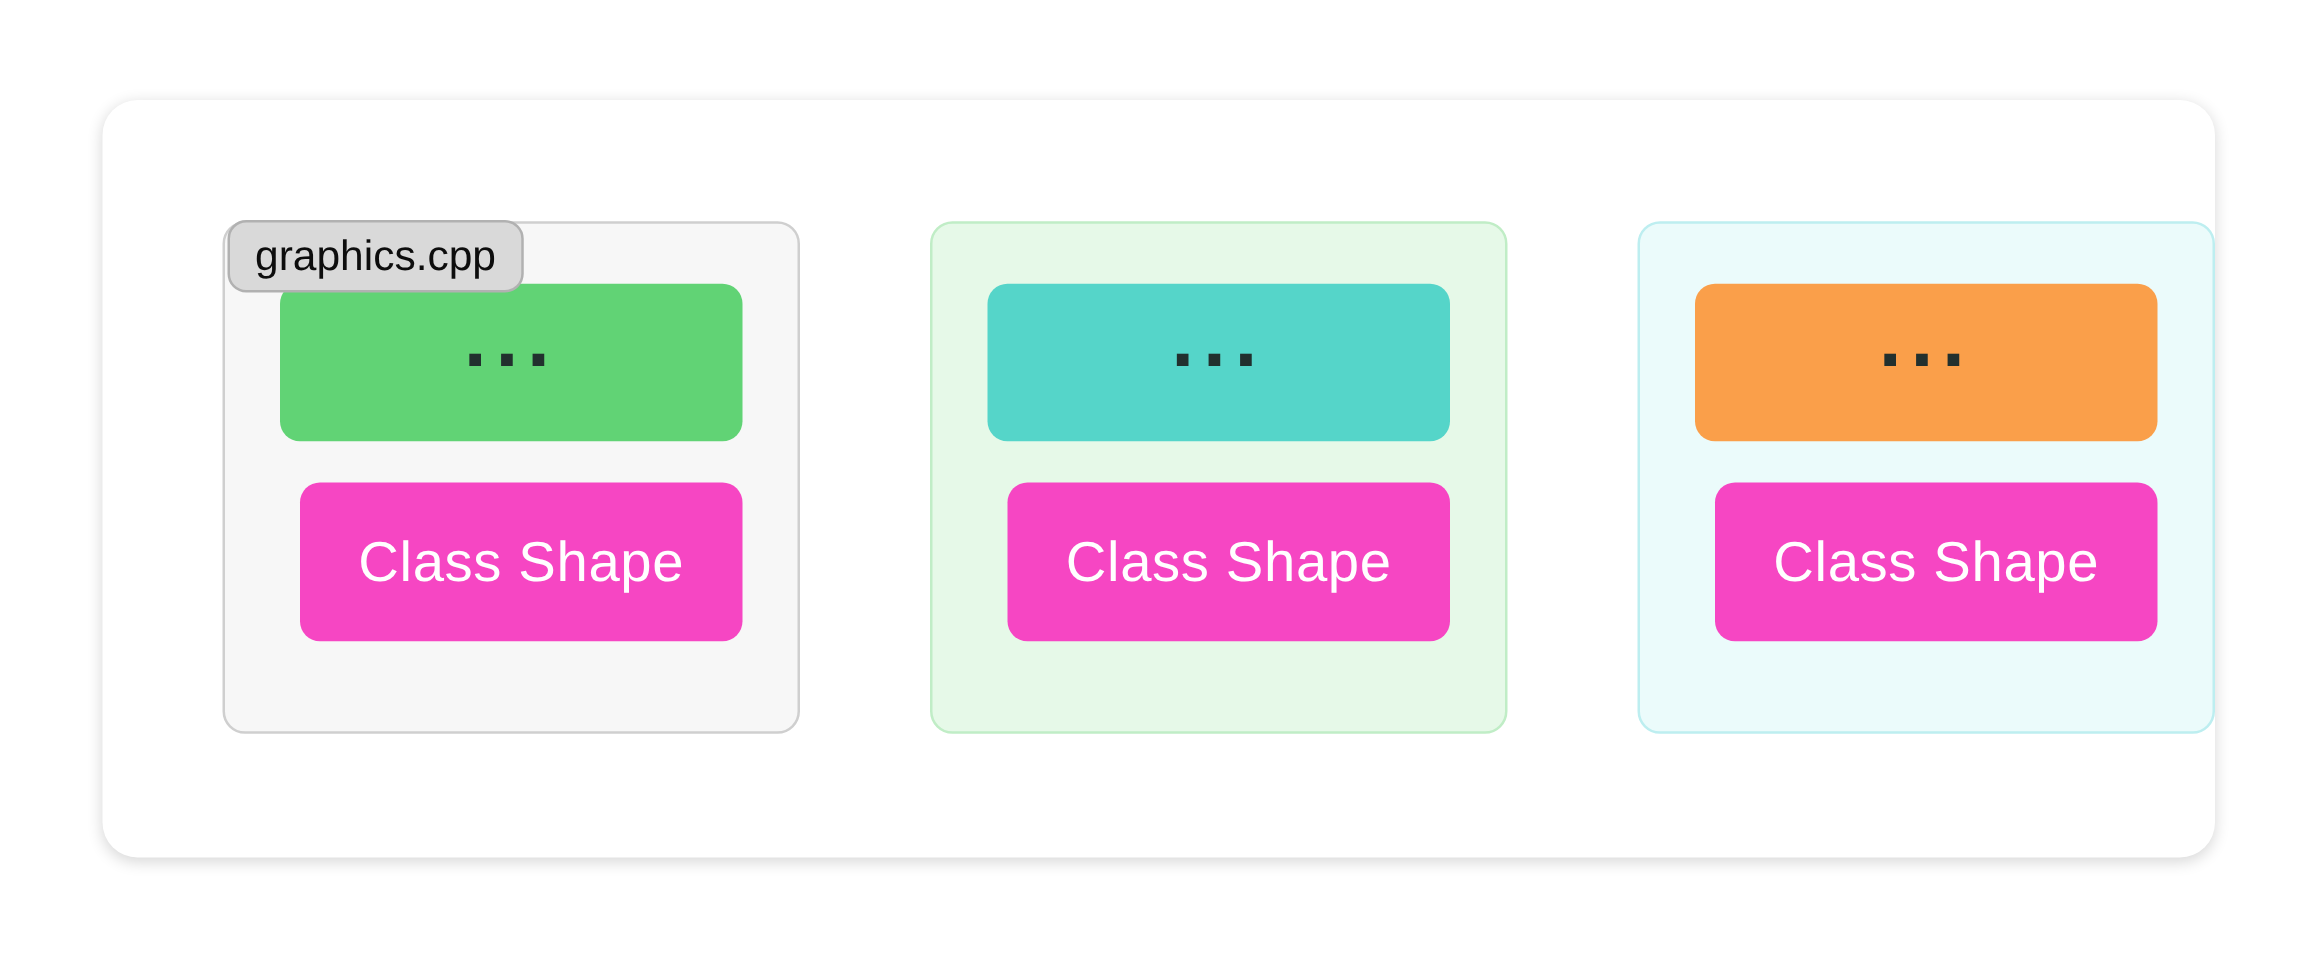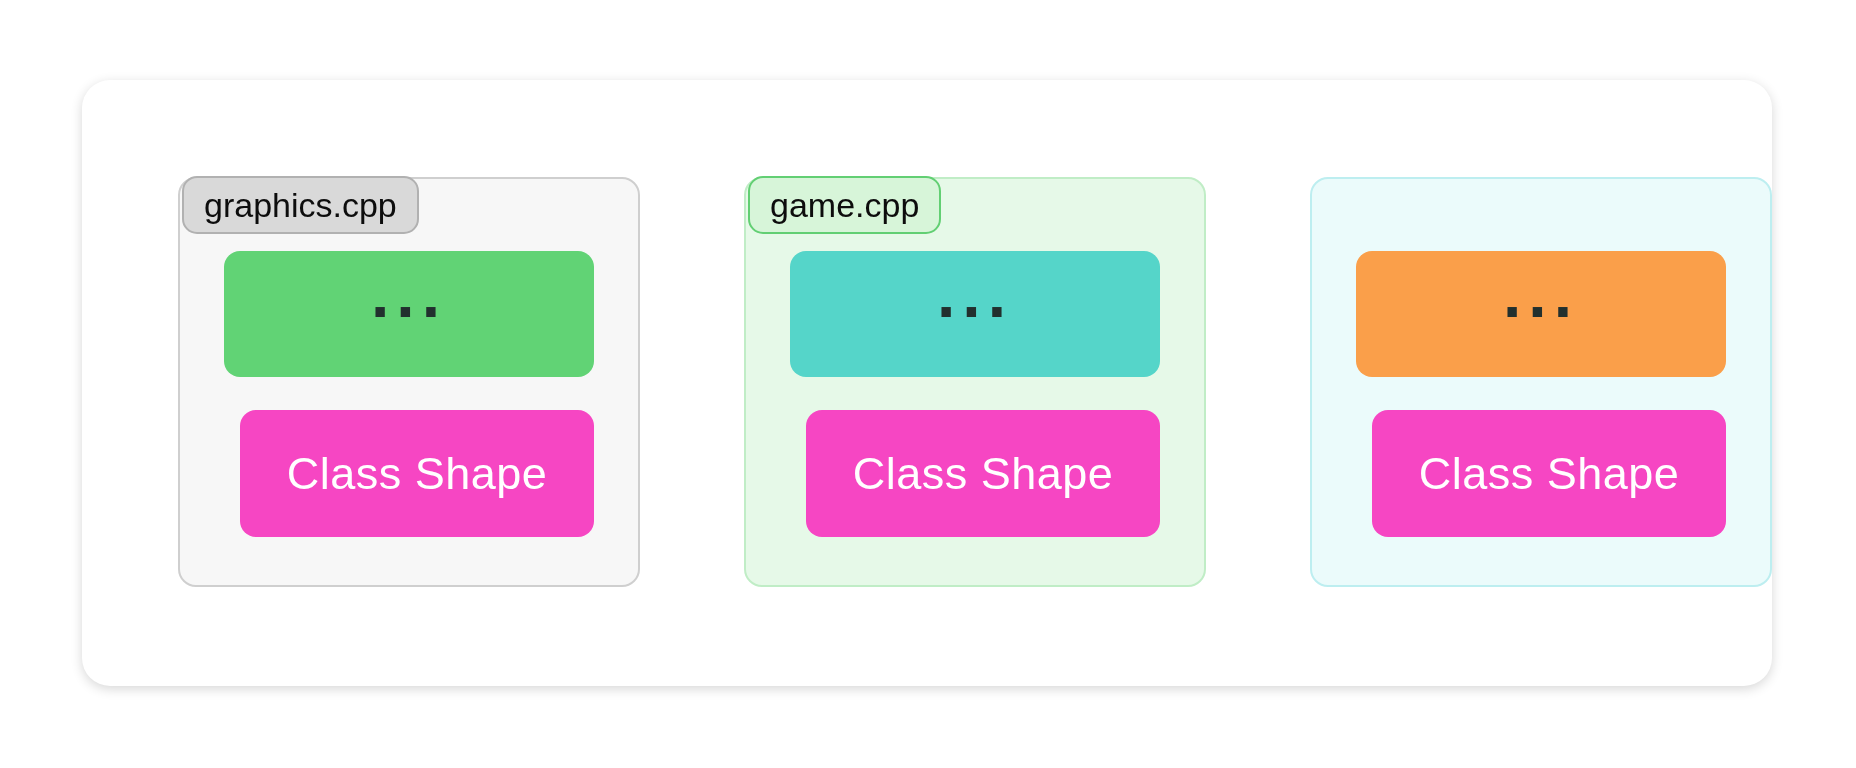--- a/index.html
+++ b/index.html
@@ -30,21 +30,21 @@
     padding: 97px 0 0 96px;
   }
   .file-card {
     position: relative;
     width: 510px;
     height: 410px;
     box-sizing: border-box;
     border-radius: 18px;
     background: var(--card-bg, #f7f7f7);
     border: 2px solid var(--card-border, #cccccc);
-    padding: 72px 44px 0 44px;
+    padding: 48px 44px 0 44px;
   }
   .file-tab {
     position: absolute;
     top: -3px;
     left: 2px;
     box-sizing: border-box;
     height: 58px;
     display: flex;
     align-items: center;
     background: var(--tab-bg, #d9d9d9);
@@ -98,23 +98,20 @@
       </div>
       <div class="code-block">
         <span class="dots">...</span>
       </div>
       <div class="class-block">
         <span>Class Shape</span>
       </div>
     </div>
 
     <div class="file-card" style="--card-bg: #e6f9e8; --card-border: #c0edc6; --tab-bg: #d7f5d9; --tab-border: #62cf73; --block-bg: #55d5c9; --class-bg: #f646c3;">
-      <div class="file-tab">
-        <span>game.cpp</span>
-      </div>
       <div class="code-block">
         <span class="dots">...</span>
       </div>
       <div class="class-block">
         <span>Class Shape</span>
       </div>
     </div>
 
     <div class="file-card" style="--card-bg: #ebfbfb; --card-border: #bdeef0; --tab-bg: #d8f7f4; --tab-border: #55d5c9; --block-bg: #fa9f4a; --class-bg: #f646c3;">
       <div class="code-block">

